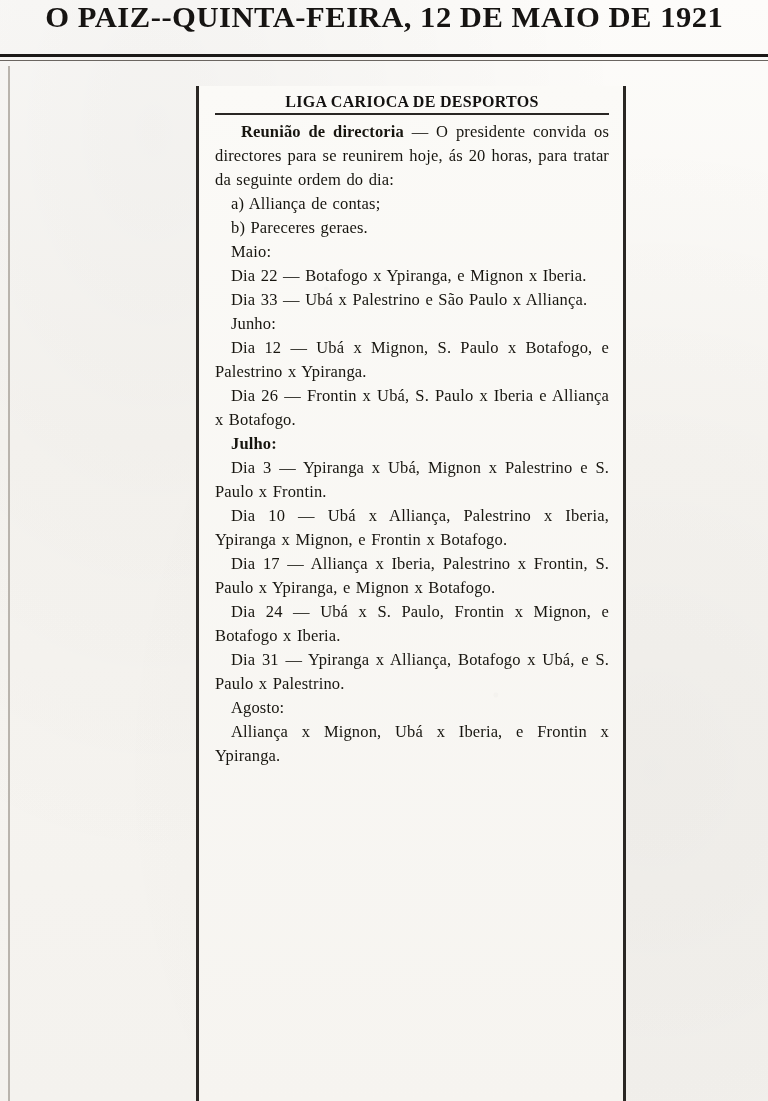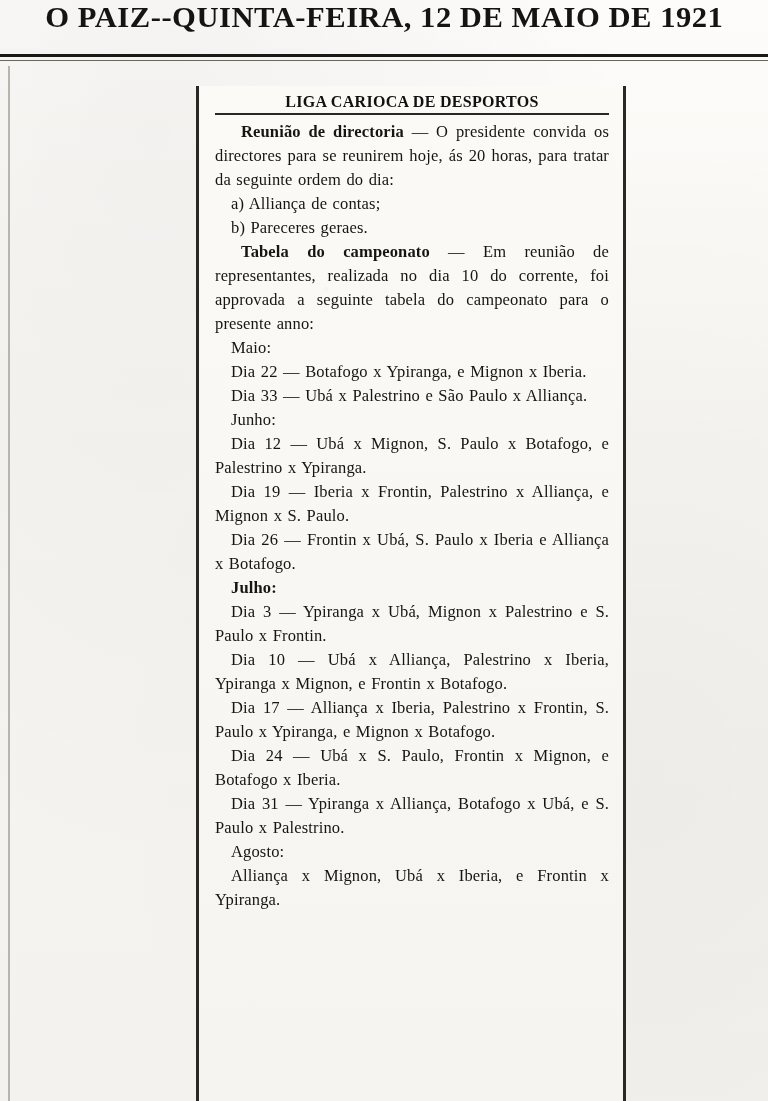--- a/index.html
+++ b/index.html
@@ -154,29 +154,27 @@
   <div class="headline">LIGA CARIOCA DE DESPORTOS</div>
 
   <div class="body-text">
 
     <p class="para indent"><span class="lead">Reunião de directoria</span><span> — O presidente convida os directores para se reunirem hoje, ás 20 horas, para tratar da seguinte ordem do dia:</span></p>
 
     <p class="para indent-sm"><span>a) Alliança de contas;</span></p>
 
     <p class="para indent-sm"><span>b) Pareceres geraes.</span></p>
 
-    <p class="para indent"><span class="lead">Tabela do campeonato</span><span> — Em reunião de representantes, realizada no dia 10 do corrente, foi approvada a seguinte tabela do campeonato para o presente anno:</span></p>
 
     <p class="para indent-sm">Maio:</p>
     <p class="para indent-sm">Dia 22 — Botafogo x Ypiranga, e Mignon x Iberia.</p>
     <p class="para indent-sm">Dia 33 — Ubá x Palestrino e São Paulo x Alliança.</p>
 
     <p class="para indent-sm">Junho:</p>
     <p class="para indent-sm">Dia 12 — Ubá x Mignon, S. Paulo x Botafogo, e Palestrino x Ypiranga.</p>
-    <p class="para indent-sm">Dia 19 — Iberia x Frontin, Palestrino x Alliança, e Mignon x S. Paulo.</p>
     <p class="para indent-sm">Dia 26 — Frontin x Ubá, S. Paulo x Iberia e Alliança x Botafogo.</p>
 
     <p class="para indent-sm sub">Julho:</p>
     <p class="para indent-sm">Dia 3 — Ypiranga x Ubá, Mignon x Palestrino e S. Paulo x Frontin.</p>
     <p class="para indent-sm">Dia 10 — Ubá x Alliança, Palestrino x Iberia, Ypiranga x Mignon, e Frontin x Botafogo.</p>
     <p class="para indent-sm">Dia 17 — Alliança x Iberia, Palestrino x Frontin, S. Paulo x Ypiranga, e Mignon x Botafogo.</p>
     <p class="para indent-sm">Dia 24 — Ubá x S. Paulo, Frontin x Mignon, e Botafogo x Iberia.</p>
     <p class="para indent-sm">Dia 31 — Ypiranga x Alliança, Botafogo x Ubá, e S. Paulo x Palestrino.</p>
 
     <p class="para indent-sm">Agosto:</p>

